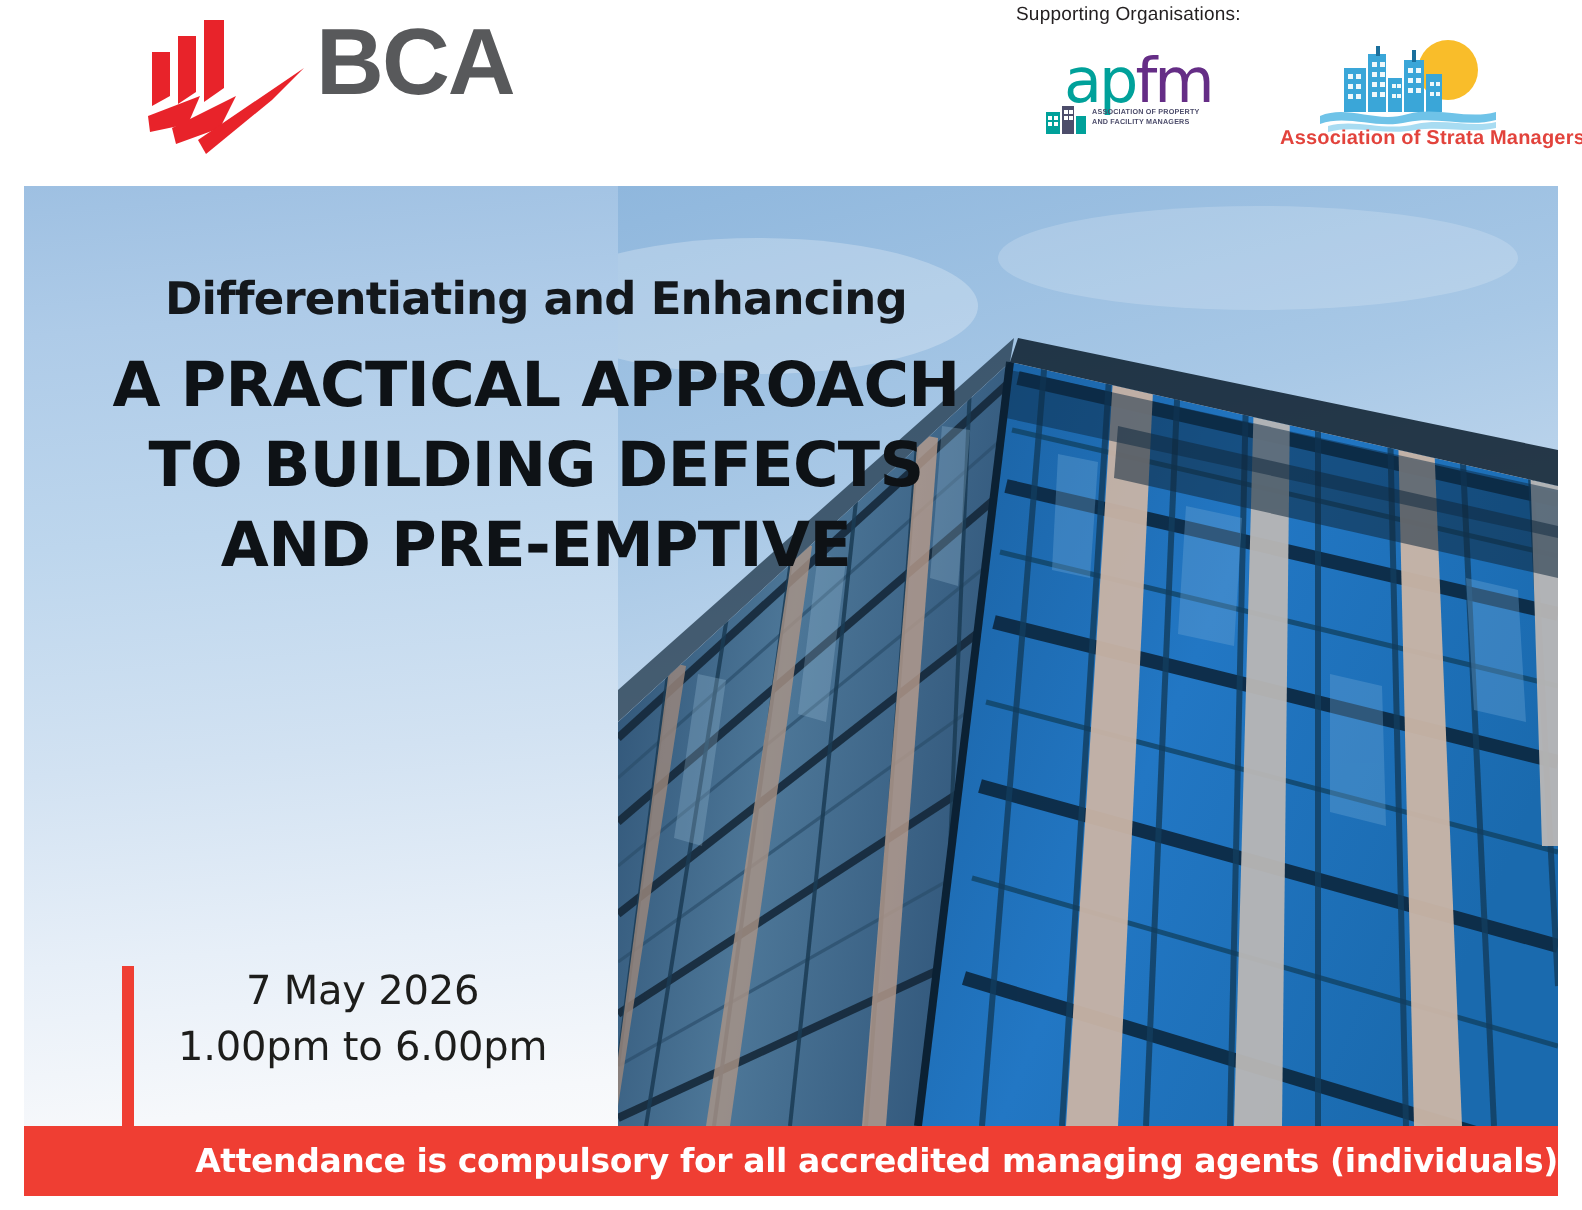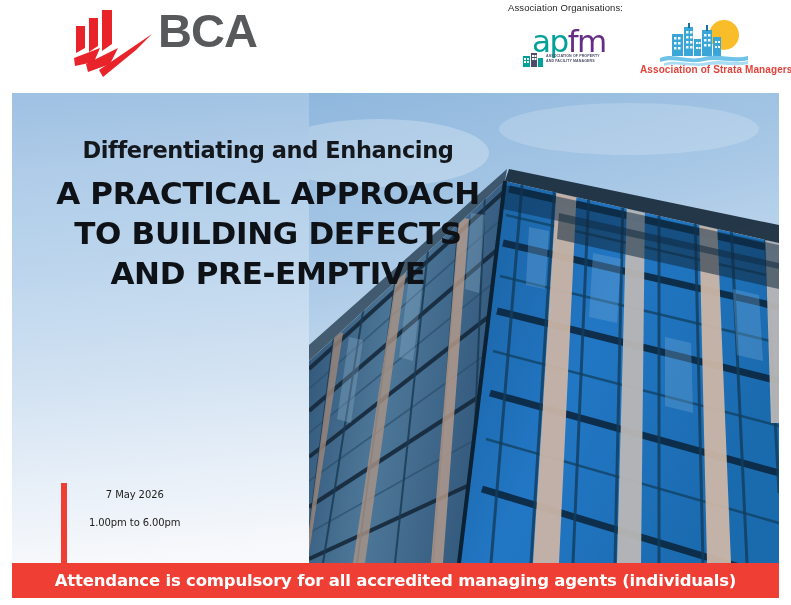--- a/index.html
+++ b/index.html
@@ -225,38 +225,38 @@
     height: 80px;
     background: #ef3e33;
   }
   .details-lines {
     position: absolute;
     left: 28px;
     top: 0px;
   }
   .details-line {
     font-family: "DejaVu Sans", sans-serif;
-    font-size: 10px;
+    font-size: 20px;
     color: #1d1d1b;
     line-height: 28px;
     letter-spacing: -0.1px;
     white-space: nowrap;
   }
 
   
   .banner {
     position: absolute;
     left: 12px;
     top: 563px;
     width: 767px;
     height: 35px;
     background: #ef3e33;
     display: flex;
     align-items: center;
-    justify-content: center;
+    justify-content: flex-end;
   }
   .banner-text {
     font-family: "DejaVu Sans", sans-serif;
     font-size: 16.5px;
     font-weight: bold;
     color: #ffffff;
     letter-spacing: -0.2px;
     white-space: nowrap;
   }
 </style>
@@ -277,21 +277,21 @@
             <path d="M12 54 L38 44 L32 58 L13 62 Z"></path>
             <path d="M24 60 L56 44 L48 60 L26 68 Z"></path>
             <path d="M37 66 L90 30 L74 46 L41 73 Z"></path>
           </g>
         </svg>
       </div>
       <div class="bca-word">BCA</div>
     </div>
 
     <div class="support-wrap">
-      <div class="support-label">Association Organisations:</div>
+      <div class="support-label">Supporting Organisations:</div>
 
       <div class="logo-row">
 
         <div class="apfm">
           <div class="apfm-bldg">
             <svg width="22" height="16" viewBox="0 0 22 16" xmlns="http://www.w3.org/2000/svg">
               <rect x="1" y="5" width="7" height="11" fill="#00a19a"></rect>
               <rect x="9" y="2" width="6" height="14" fill="#4d4d6b"></rect>
               <rect x="16" y="7" width="5" height="9" fill="#00a19a"></rect>
               <rect x="2" y="7" width="2" height="2" fill="#ffffff"></rect>

